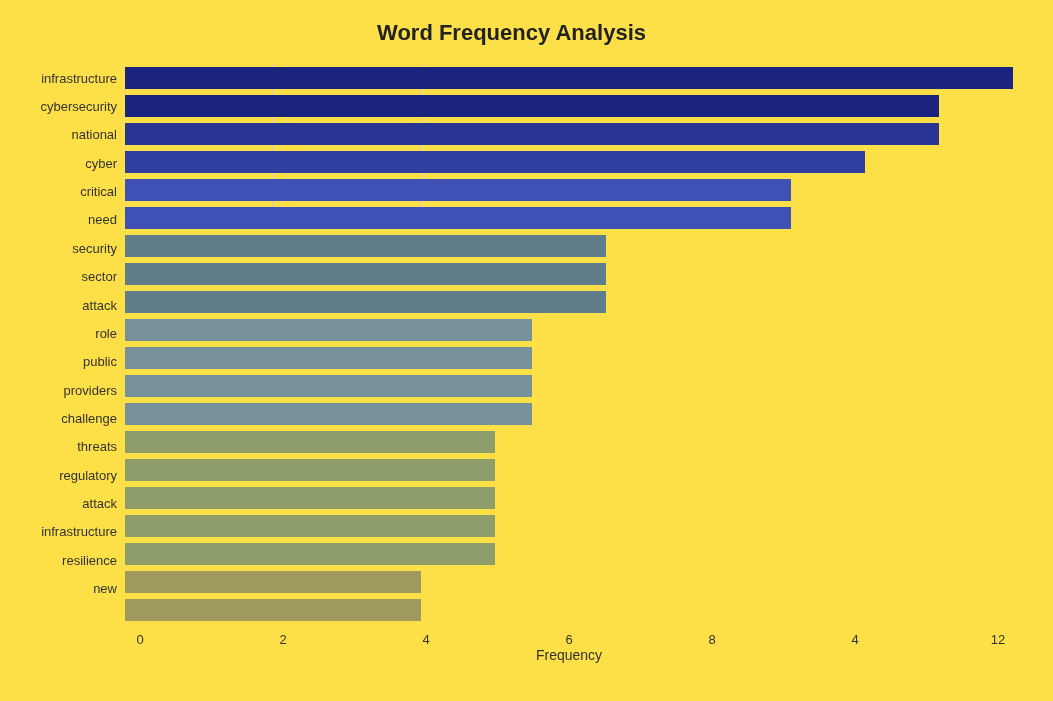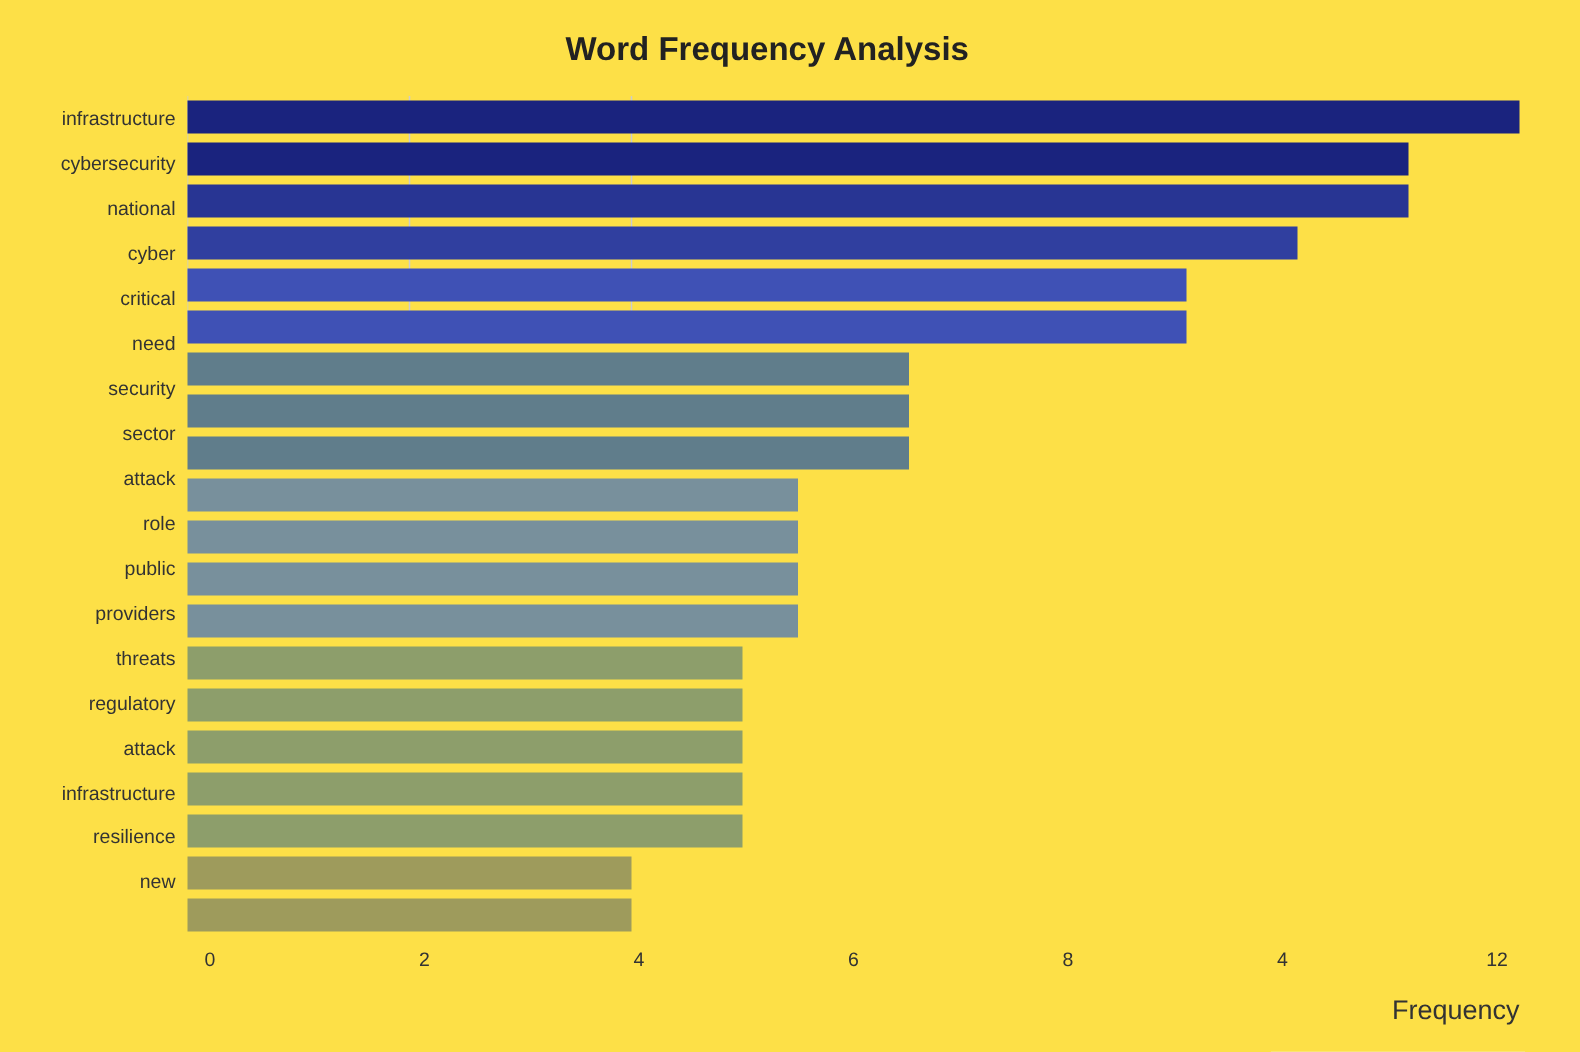--- a/index.html
+++ b/index.html
@@ -89,24 +89,24 @@
       padding-left: 0;
       padding-right: 0;
     }
     .x-label {
       font-size: 13px;
       color: #333;
       text-align: center;
       width: 30px;
     }
     .x-axis-title {
-      text-align: right;
-      font-size: 18px;
+      text-align: center;
+      font-size: 14px;
       color: #333;
-      margin-top: 16px;
+      margin-top: 0;
     }
     .x-bottom {
       margin-top: 2px;
     }
   </style>
 </head>
 <body>
 
 <div class="chart-container">
   <div class="chart-title">Word Frequency Analysis</div>
@@ -117,20 +117,21 @@
         <div class="y-label">national</div>
         <div class="y-label">cyber</div>
         <div class="y-label">critical</div>
         <div class="y-label">need</div>
         <div class="y-label">security</div>
         <div class="y-label">sector</div>
         <div class="y-label">attack</div>
         <div class="y-label">role</div>
         <div class="y-label">public</div>
         <div class="y-label">providers</div>
+        <div class="y-label">challenge</div>
         <div class="y-label">threats</div>
         <div class="y-label">regulatory</div>
         <div class="y-label">attack</div>
         <div class="y-label">infrastructure</div>
         <div class="y-label">resilience</div>
         <div class="y-label">new</div>
       </div>
     <div class="bars-area">
       <div class="bars-inner" id="bars-inner">
         <svg class="grid-lines" id="grid-svg">

